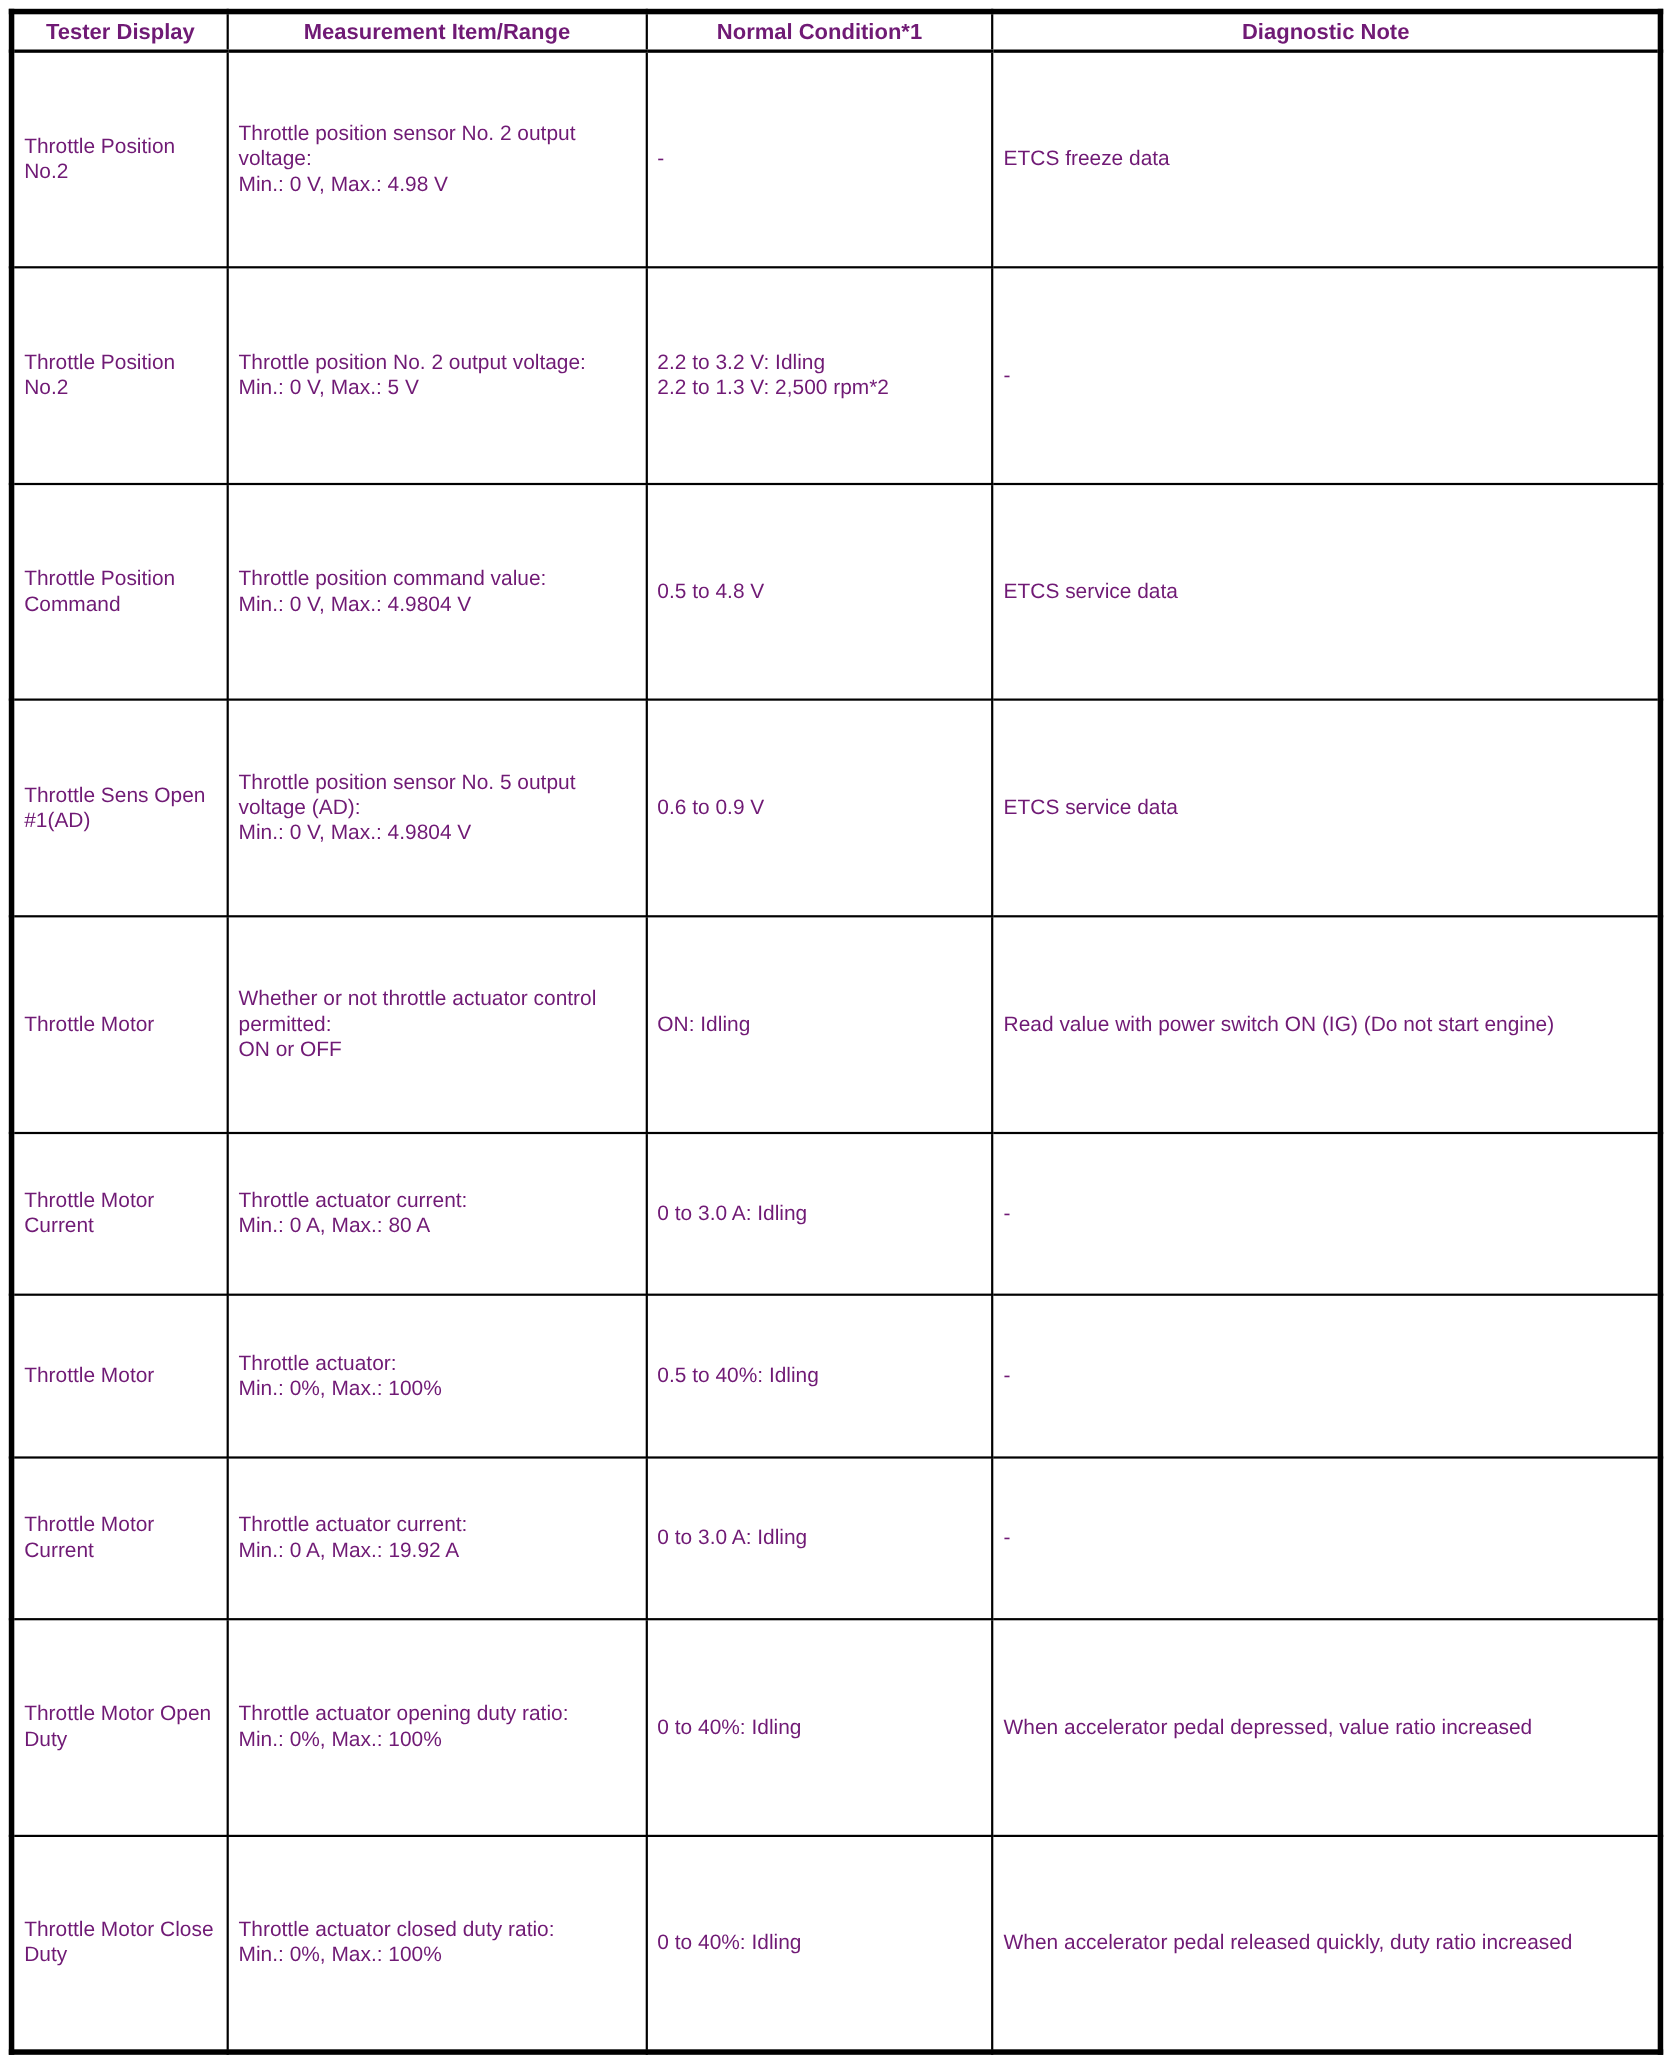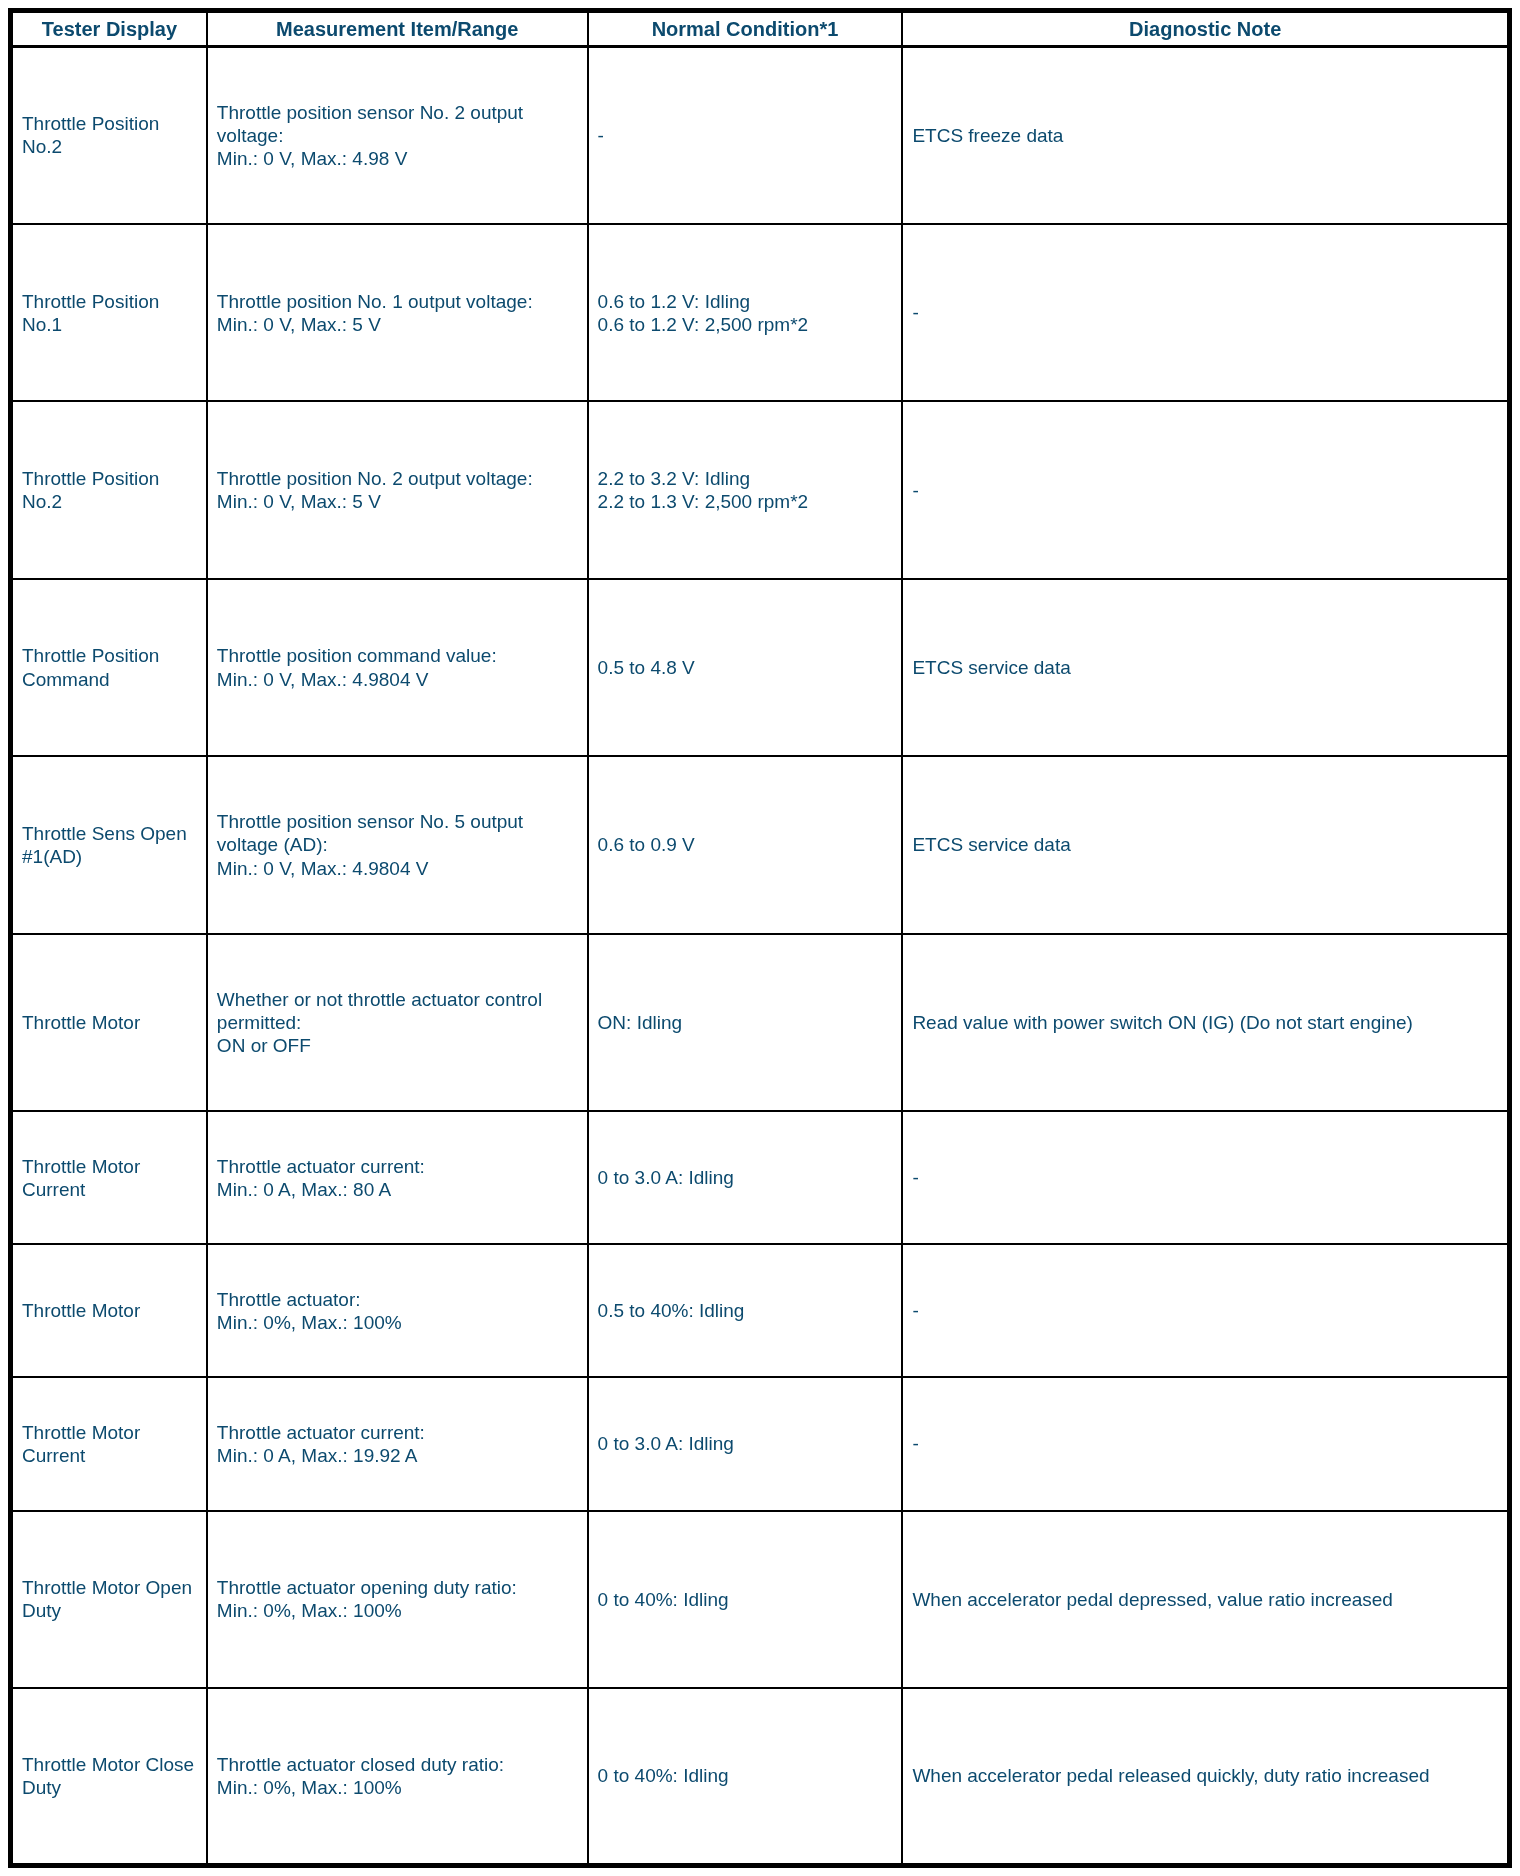--- a/index.html
+++ b/index.html
@@ -7,21 +7,21 @@
     padding: 0;
     background: #ffffff;
   }
   .page {
     width: 1520px;
     height: 1876px;
     box-sizing: border-box;
     padding: 8px;
     background: #ffffff;
     font-family: "Liberation Sans", sans-serif;
-    color: #0c4a6e;
+    color: #701a75;
   }
   table.spec-table {
     width: 100%;
     height: 100%;
     border-collapse: collapse;
     table-layout: fixed;
     border: 5px solid #000000;
   }
   th, td {
     border: 2px solid #000000;
@@ -70,32 +70,20 @@
         <td>Throttle Position No.2</td>
         <td>
           <div class="meas-item">Throttle position sensor No. 2 output voltage:</div>
           <div class="meas-range">Min.: 0 V, Max.: 4.98 V</div>
         </td>
         <td>
           <div class="cond-1">-</div>
 
         </td>
         <td>ETCS freeze data</td>
-      </tr>
-      <tr class="rh-l">
-        <td>Throttle Position No.1</td>
-        <td>
-          <div class="meas-item">Throttle position No. 1 output voltage:</div>
-          <div class="meas-range">Min.: 0 V, Max.: 5 V</div>
-        </td>
-        <td>
-          <div class="cond-1">0.6 to 1.2 V: Idling</div>
-          <div class="cond-2">0.6 to 1.2 V: 2,500 rpm*2</div>
-        </td>
-        <td>-</td>
       </tr>
       <tr class="rh-l">
         <td>Throttle Position No.2</td>
         <td>
           <div class="meas-item">Throttle position No. 2 output voltage:</div>
           <div class="meas-range">Min.: 0 V, Max.: 5 V</div>
         </td>
         <td>
           <div class="cond-1">2.2 to 3.2 V: Idling</div>
           <div class="cond-2">2.2 to 1.3 V: 2,500 rpm*2</div>

